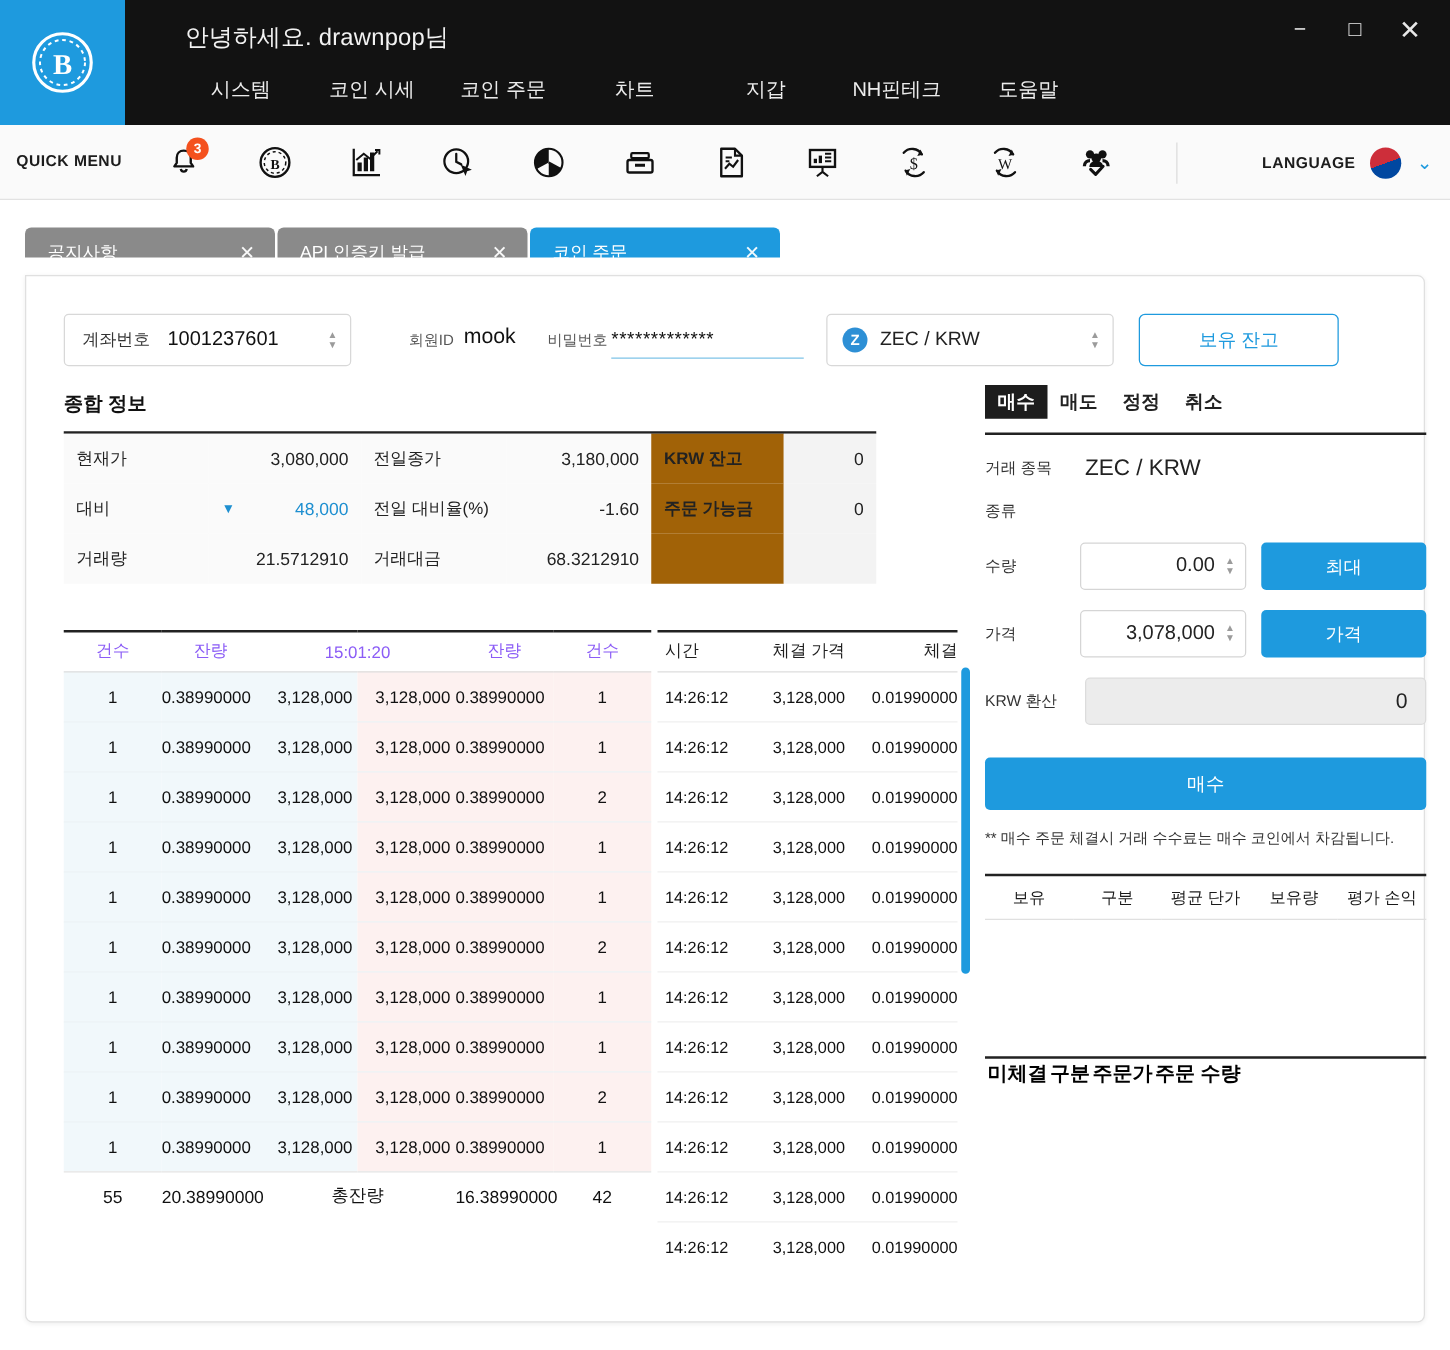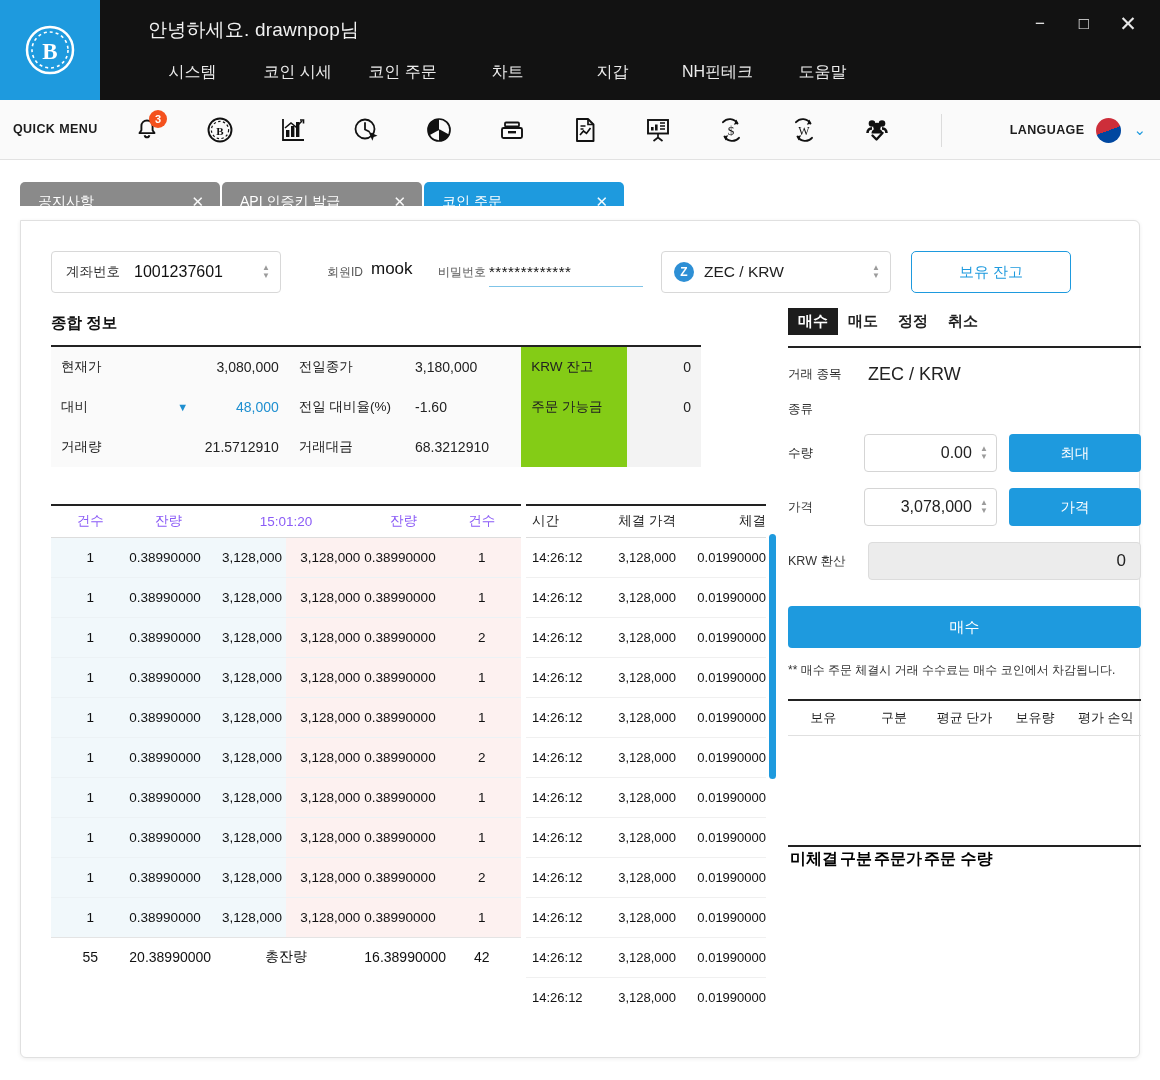--- a/index.html
+++ b/index.html
@@ -131,22 +131,22 @@
   }
 
   
   .sum-title { position: absolute; top: 92px; left: 30px; font-size: 15.5px; font-weight: bold; color: #111; }
   .sum-table { position: absolute; top: 124px; left: 30px; width: 650px; border-top: 2px solid #222; }
   .sum-table table { border-collapse: collapse; width: 100%; }
   .sum-table td { height: 40px; font-size: 13.5px; color: #222; padding: 0 10px; }
   .sum-table td.k { background: #fafafa; width: 110px; }
   .sum-table td.v { background: #fafafa; text-align: right; width: 115px; font-size: 14px; }
   .sum-table td.k2 { background: #fafafa; width: 110px; }
-  .sum-table td.v2 { background: #fafafa; width: 110px; font-size: 14px; }
-  .sum-table td.k3 { background: #84cc16; width: 100px; }
+  .sum-table td.v2 { background: #fafafa; text-align: right; width: 110px; font-size: 14px; }
+  .sum-table td.k3 { background: #a16207; width: 100px; font-weight: bold; }
   .sum-table td.v3 { background: #f3f3f3; text-align: right; width: 70px; font-size: 14px; }
   .blue { color: #1e8fd0; }
   .tri-down { color: #1e8fd0; font-size: 11px; }
   .cellflex { display: flex; align-items: center; justify-content: space-between; }
 
   
   .ob { position: absolute; top: 283px; left: 30px; width: 470px; }
   .ob table { border-collapse: collapse; width: 470px; table-layout: fixed; }
   .ob thead th {
     font-size: 13.5px; font-weight: normal; color: #8b5cf6; height: 32px;

